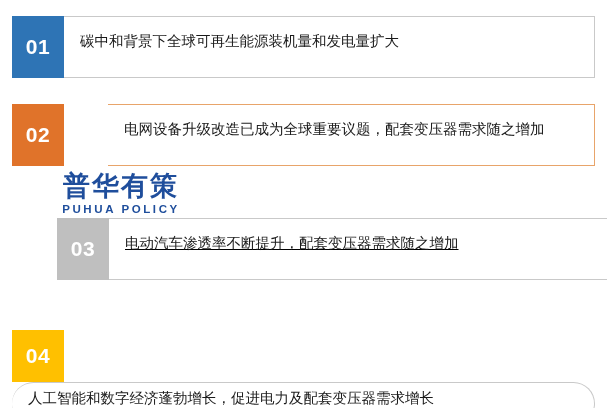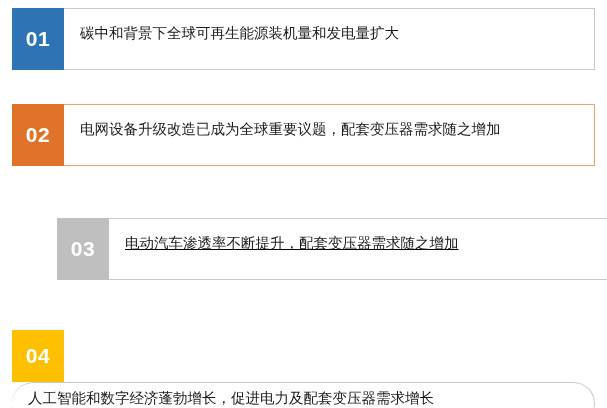--- a/index.html
+++ b/index.html
@@ -21,22 +21,22 @@
   }
   .row {
     position: absolute;
     left: 12px;
     width: 583px;
     height: 62px;
     display: flex;
     align-items: stretch;
     box-sizing: border-box;
   }
-  .row-0 { top: 8px; }
-  .row-1 { top: 104px; }
+  .row-0 { top: 16px; }
+  .row-1 { top: 104px; gap: 44px; }
   .row-2 { top: 218px; margin-left: 45px; }
   .row-3 { top: 330px; flex-direction: column; }
 
   .num-box {
     width: 52px;
     flex: 0 0 52px;
     display: flex;
     align-items: center;
     justify-content: center;
     color: #ffffff;
@@ -123,14 +123,18 @@
 
   <div class="row row-3">
     <div class="num-box" style="background: rgb(255, 192, 0);">
       <span>04</span>
     </div>
     <div class="text-box" style="border-color: rgb(201, 201, 201); border-radius: 27px;">
       <span class="txt">人工智能和数字经济蓬勃增长，促进电力及配套变压器需求增长</span>
     </div>
   </div>
 
+  <div id="watermark">
+    <div class="wm-main" style="color: rgb(31, 78, 156);">普华有策</div>
+    <div class="wm-sub" style="color: rgb(31, 78, 156);">PUHUA POLICY</div>
+  </div>
 
 </div>
 
 </body></html>

